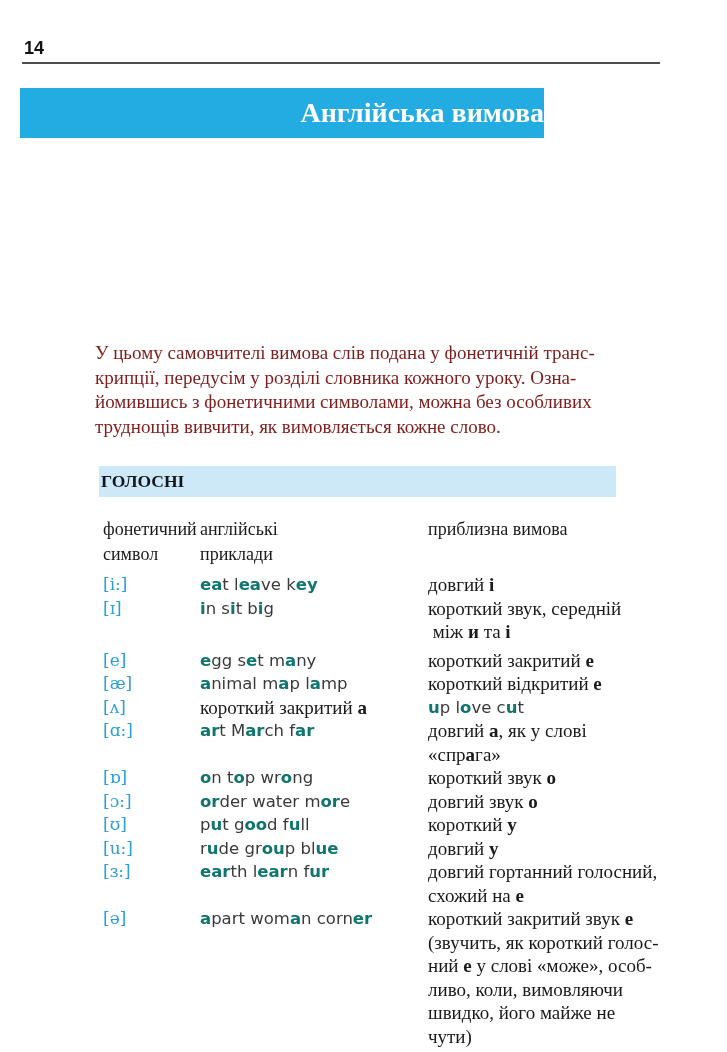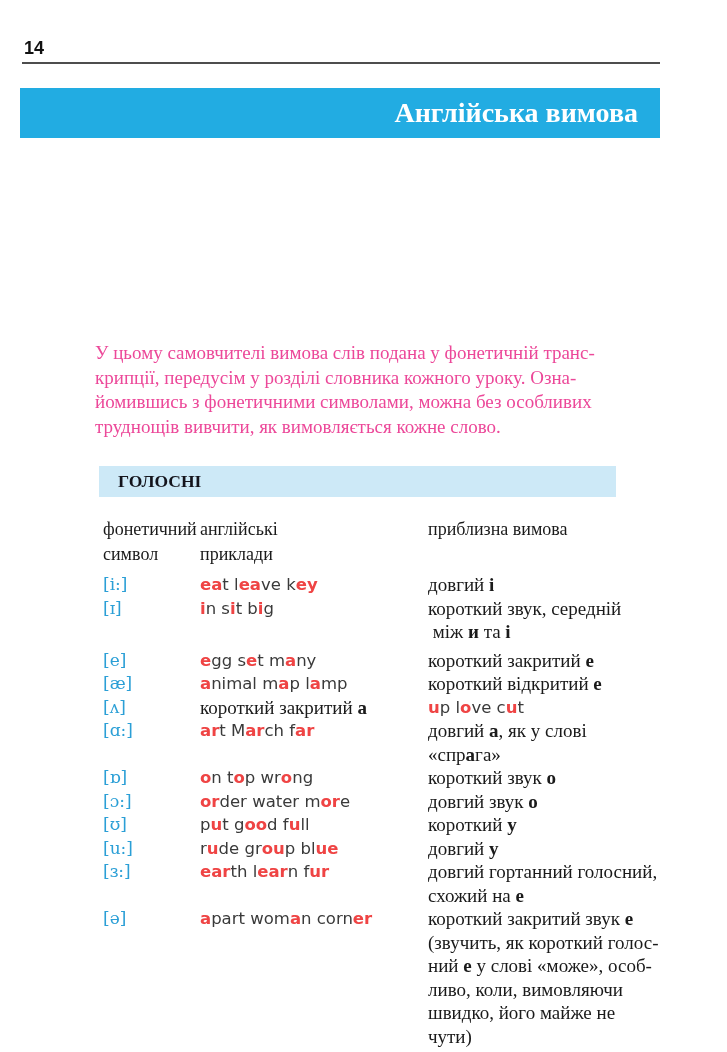--- a/index.html
+++ b/index.html
@@ -26,50 +26,49 @@
     left: 22px;
     top: 62px;
     width: 638px;
     height: 2px;
     background: #4d4d4d;
   }
   .banner {
     position: absolute;
     left: 20px;
     top: 88px;
-    width: 640px;
+    width: 524px;
     height: 50px;
     line-height: 50px;
     text-align: right;
     box-sizing: border-box;
-    padding-right: 22px;
     font-weight: bold;
     font-size: 28px;
     font-family: "Liberation Serif", serif;
   }
   .intro {
     position: absolute;
     left: 95px;
     top: 341px;
     width: 566px;
     margin: 0;
     font-size: 19px;
     line-height: 24.5px;
     white-space: pre-line;
-    color: #ec4899;
+    color: #7f1d1d;
   }
   .section-band {
     position: absolute;
     left: 99px;
     top: 466px;
     width: 517px;
     height: 31px;
     line-height: 31px;
     box-sizing: border-box;
-    padding-left: 19px;
+    padding-left: 2px;
     font-weight: bold;
     font-size: 17.5px;
     color: #14141c;
   }
   .vowel-table {
     position: absolute;
     left: 103px;
     top: 517px;
     width: 557px;
   }
@@ -90,21 +89,21 @@
     font-family: "DejaVu Serif", serif;
     font-size: 17px;
     line-height: 23.5px;
   }
   .examples {
     font-family: "DejaVu Sans", "Liberation Sans", sans-serif;
     font-size: 16.5px;
     line-height: 23.5px;
     color: #3a3a3a;
   }
-  .examples b { color: #ef4444; }
+  .examples b { color: #0f766e; }
   .pron {
     font-size: 19px;
     line-height: 23.5px;
     white-space: pre-line;
     color: #1a1a1a;
   }
 </style>
 </head>
 <body>
 

